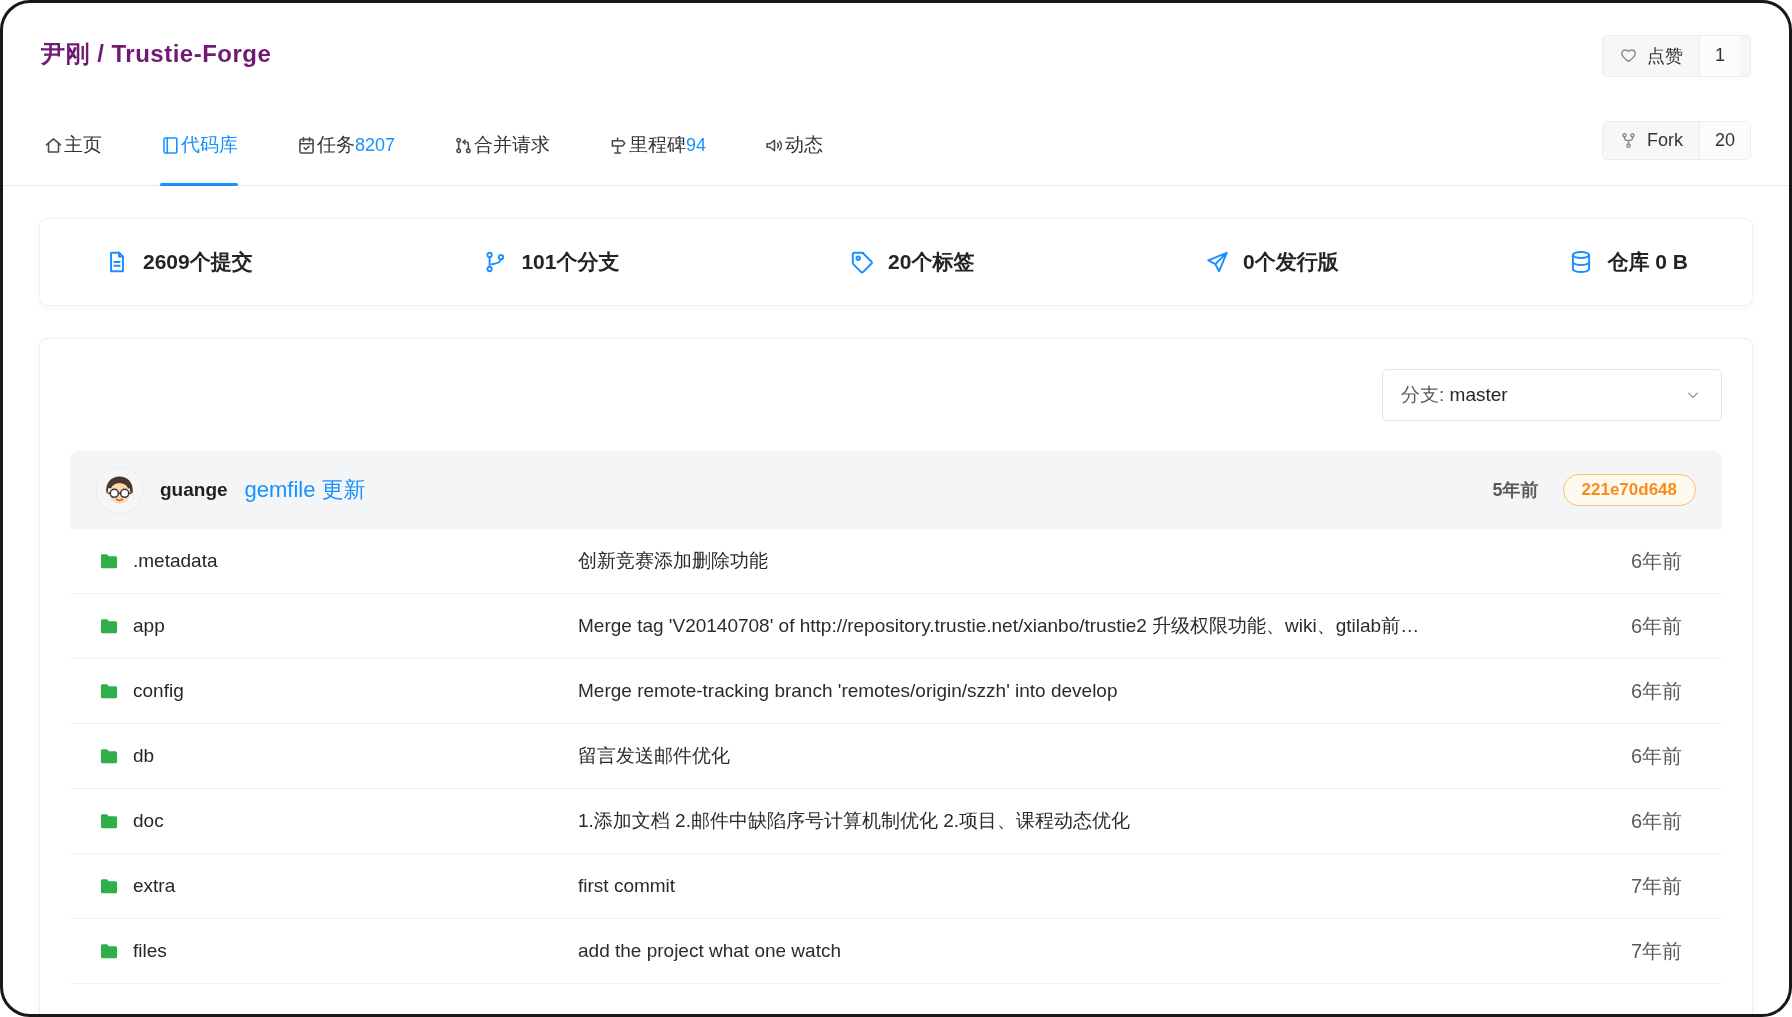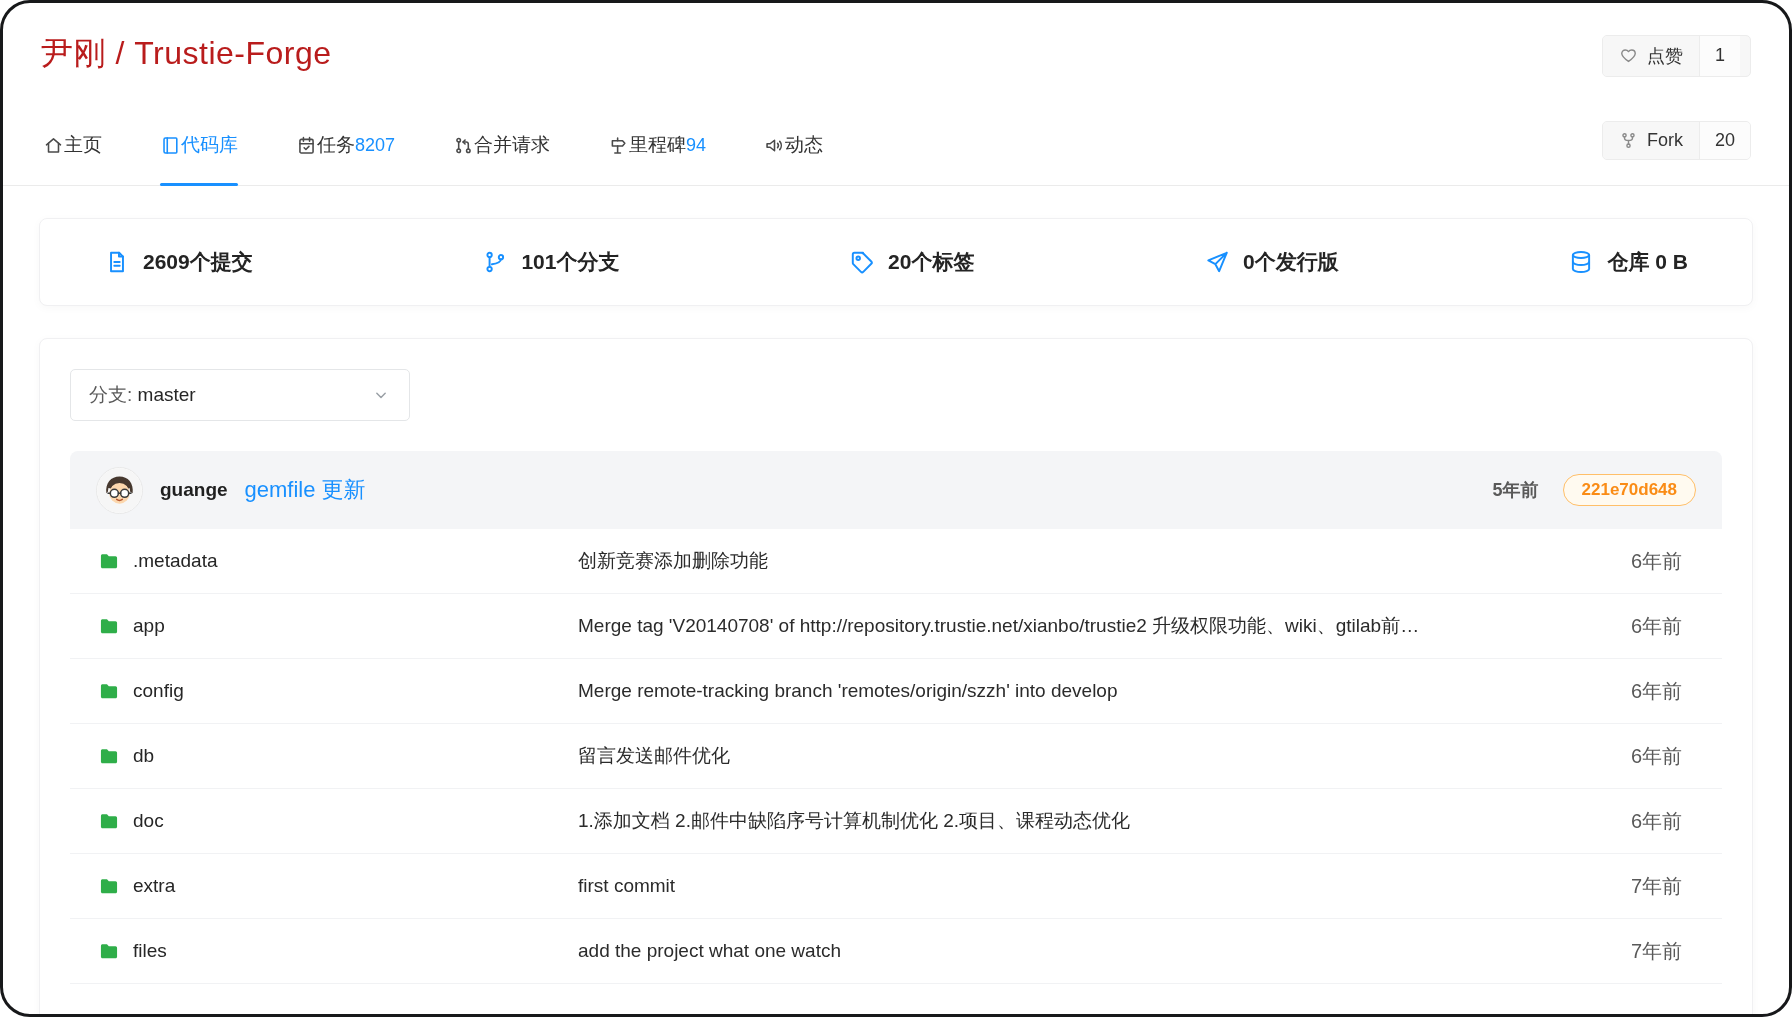--- a/index.html
+++ b/index.html
@@ -8,21 +8,21 @@
     --hash:#fa8c16;
   }
   *{box-sizing:border-box;}
   html,body{margin:0;padding:0;background:#ffffff;font-family:"Liberation Sans","DejaVu Sans",sans-serif;}
   .window{
     position:relative;width:1792px;height:1017px;background:#fff;
     border:3px solid #17181a;border-radius:30px;overflow:hidden;
   }
   
   .top{display:flex;align-items:center;justify-content:space-between;height:102px;padding:0 38px;}
-  .page-title{font-size:32px;font-weight:400;color:#b91c1c;letter-spacing:.5px;}
+  .page-title{font-size:24px;font-weight:700;color:#701a75;letter-spacing:.5px;}
   .actions{display:flex;gap:44px;flex-direction:column;}
   .action{display:flex;align-items:stretch;border:1px solid #ececec;border-radius:5px;overflow:hidden;cursor:pointer;font-size:18px;color:#333;background:#f7f7f7;}
   .action-main{display:flex;align-items:center;gap:9px;padding:8px 16px;background:#f7f7f7;}
   .a-icon{display:flex;align-items:center;color:#8a8a8a;}
   .a-icon svg{width:19px;height:19px;}
   .a-count{display:flex;align-items:center;padding:8px 15px;background:#fcfcfc;border-left:1px solid #ececec;color:#333;}
   
   .tabs{display:flex;gap:58px;align-items:stretch;height:81px;padding:0 40px;border-bottom:1px solid #ebebeb;}
   .tab{position:relative;display:flex;align-items:center;font-size:19px;color:#333;cursor:pointer;}
   .tab .t-icon{display:flex;align-items:center;color:#4a4a4a;}
@@ -34,21 +34,21 @@
   .t-badge:empty{display:none;}
   
   .stats{display:flex;align-items:center;justify-content:space-between;margin:32px 36px 0;height:88px;padding:0 64px;
     background:#fff;border:1px solid #f0f0f2;border-radius:8px;box-shadow:0 2px 10px rgba(0,0,0,.03);}
   .stat{display:flex;align-items:center;gap:13px;font-size:21px;font-weight:700;color:#242424;cursor:pointer;}
   .stat .s-icon{display:flex;align-items:center;color:var(--accent);}
   .stat .s-icon svg{width:26px;height:26px;}
   
   .main-card{margin:32px 36px 0;background:#fff;border:1px solid #f0f0f2;border-radius:8px;box-shadow:0 2px 10px rgba(0,0,0,.03);
     padding:30px;height:820px;}
-  .toolbar{display:flex;align-items:center;justify-content:space-between;margin-bottom:30px;}
+  .toolbar{display:flex;align-items:center;justify-content:flex-end;margin-bottom:30px;}
   .branch-select{display:flex;align-items:center;justify-content:space-between;width:340px;height:52px;
     border:1px solid #e4e6e8;border-radius:5px;padding:0 18px;font-size:19px;cursor:pointer;}
   .branch-label{color:#595959;}
   .branch-val{color:#262626;font-weight:500;}
   .chev{display:flex;align-items:center;color:#9aa0a6;}
   .chev svg{width:20px;height:20px;}
   .clone{display:flex;align-items:stretch;height:52px;border:1px solid #e4e6e8;border-radius:5px;overflow:hidden;}
   .proto{display:flex;align-items:center;padding:0 22px;font-size:19px;color:#333;cursor:pointer;}
   .clone-url{display:flex;align-items:center;width:242px;padding:0 14px;font-size:18px;color:#555;
     border-left:1px solid #e4e6e8;white-space:nowrap;overflow:hidden;}

